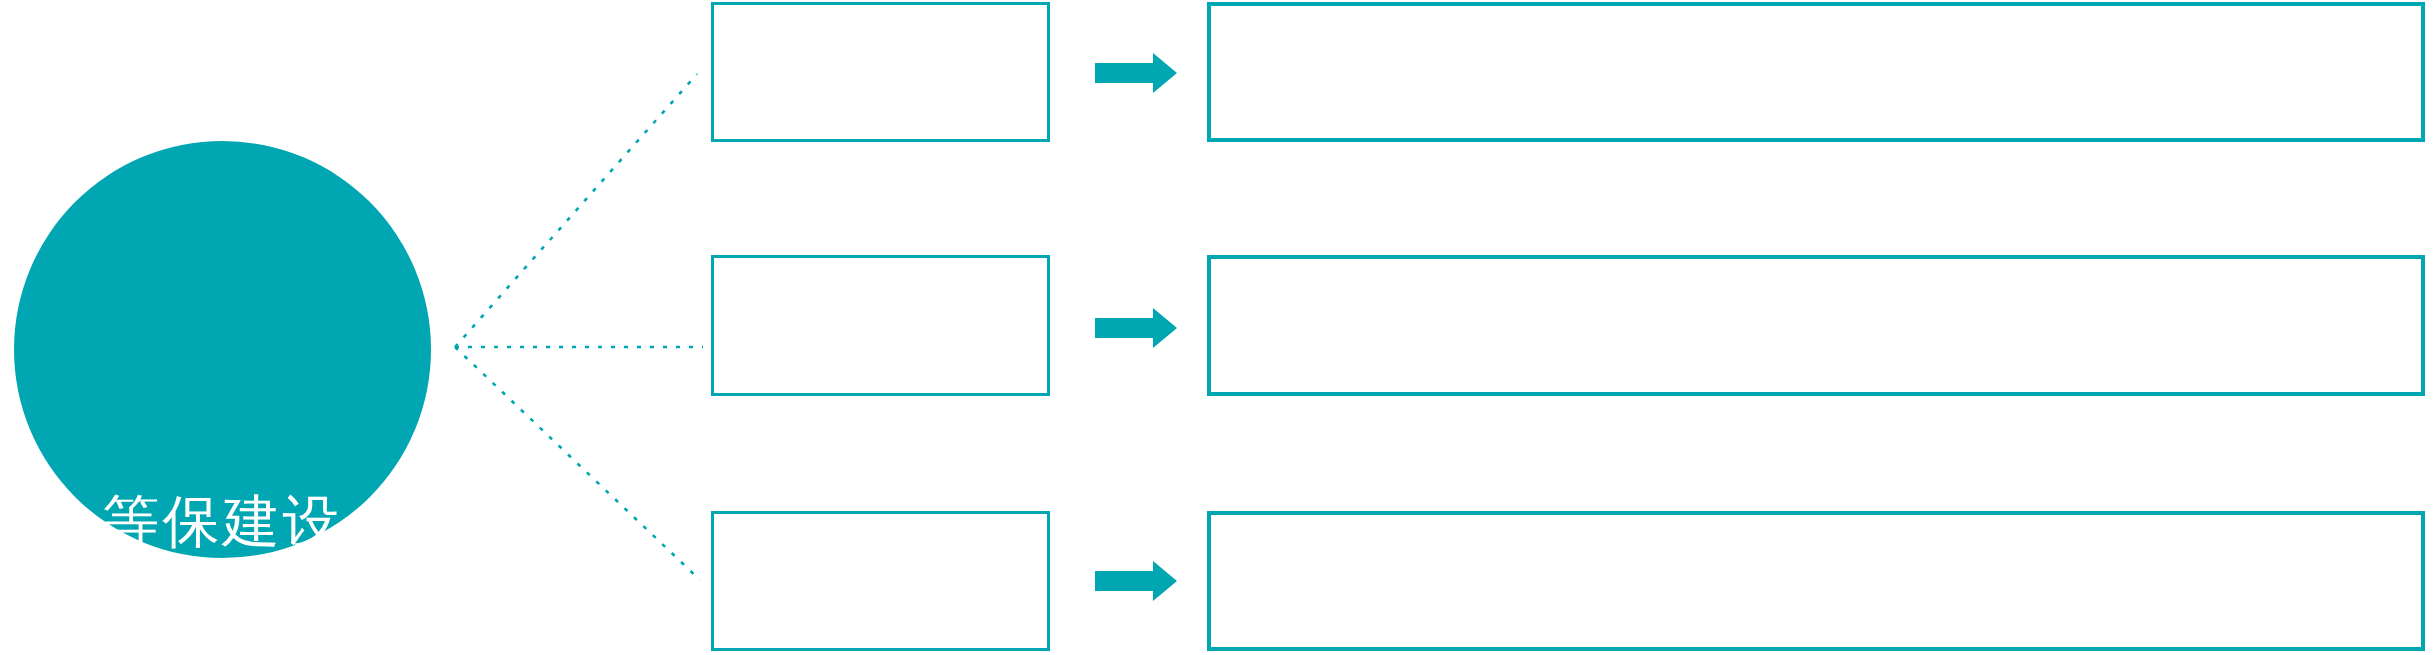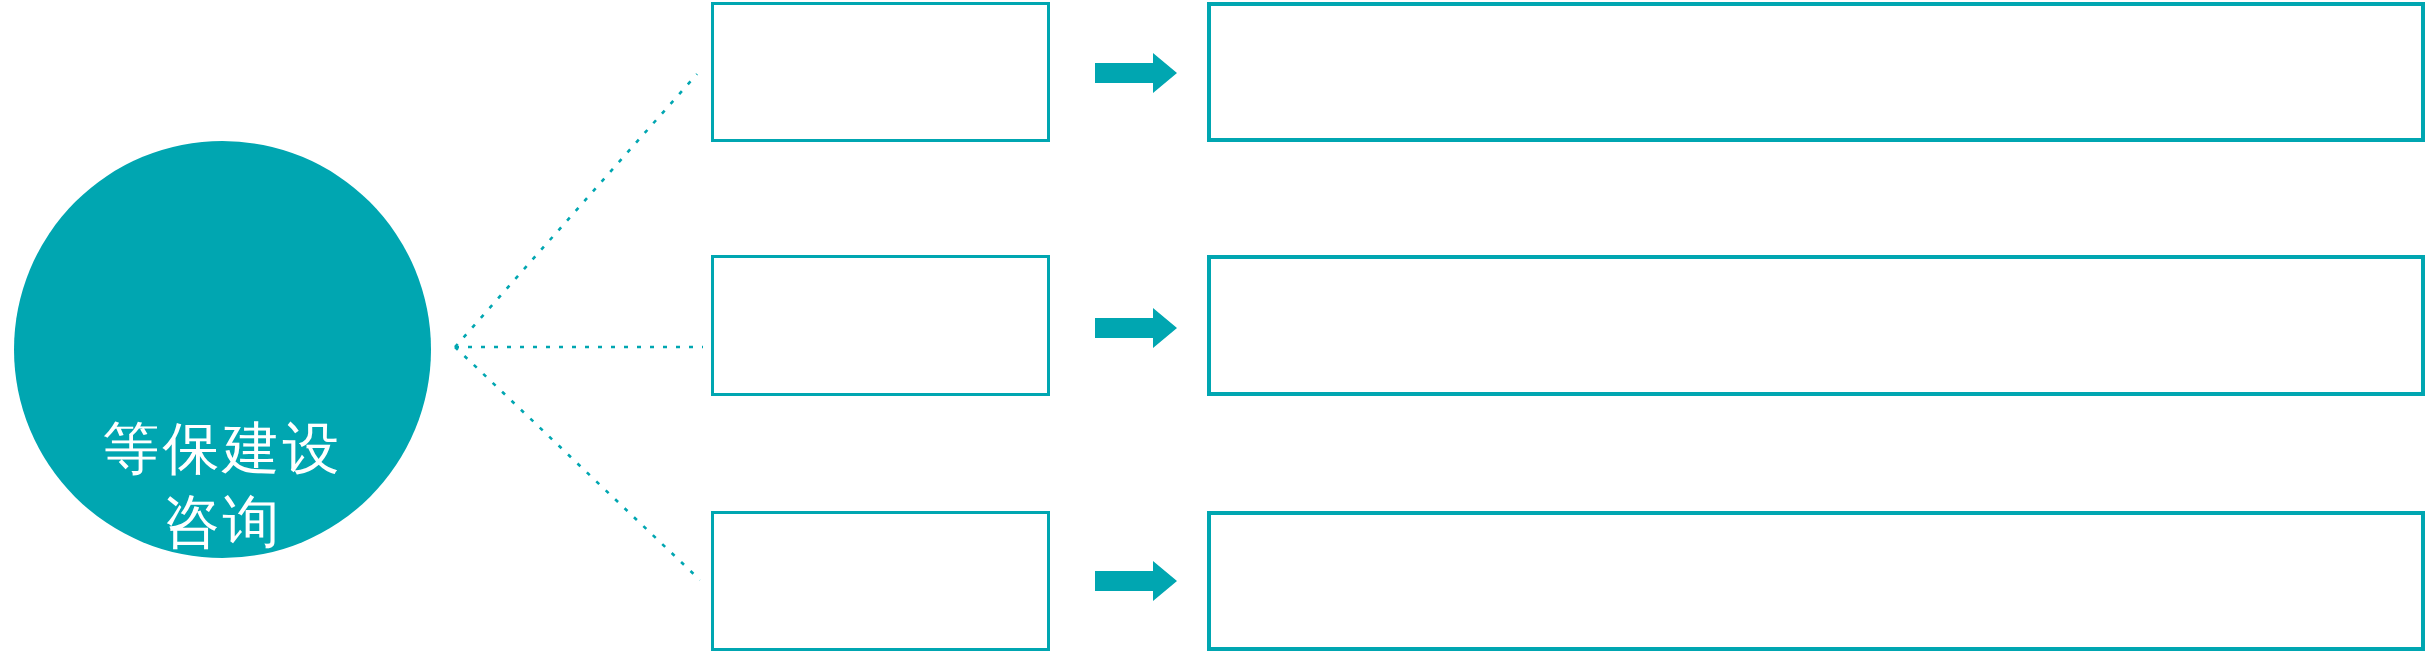--- a/index.html
+++ b/index.html
@@ -86,21 +86,20 @@
     <path class="dash" d="M455 347 L700 580"></path>
 
     <polygon class="arrow" points="1095,63 1153,63 1153,53 1177,73 1153,93 1153,83 1095,83"></polygon>
     <polygon class="arrow" points="1095,318 1153,318 1153,308 1177,328 1153,348 1153,338 1095,338"></polygon>
     <polygon class="arrow" points="1095,571 1153,571 1153,561 1177,581 1153,601 1153,591 1095,591"></polygon>
   </svg>
 
   <div class="hub">
     <div class="hub-text">
       <span>等保建设</span>
-      <span>咨询</span>
     </div>
   </div>
 
   <div class="box small row1">
     <span></span>
   </div>
   <div class="box large row1">
     <span></span>
   </div>
 

